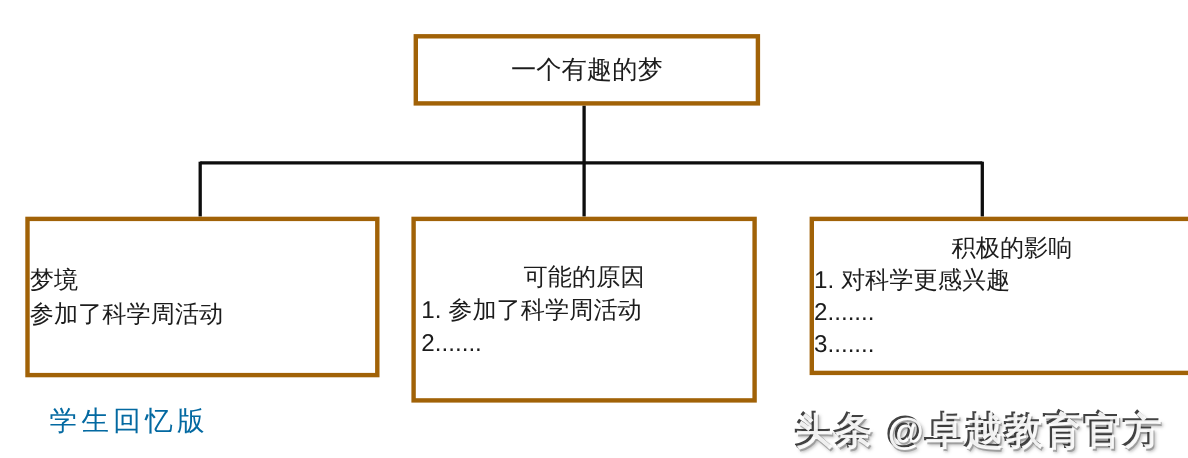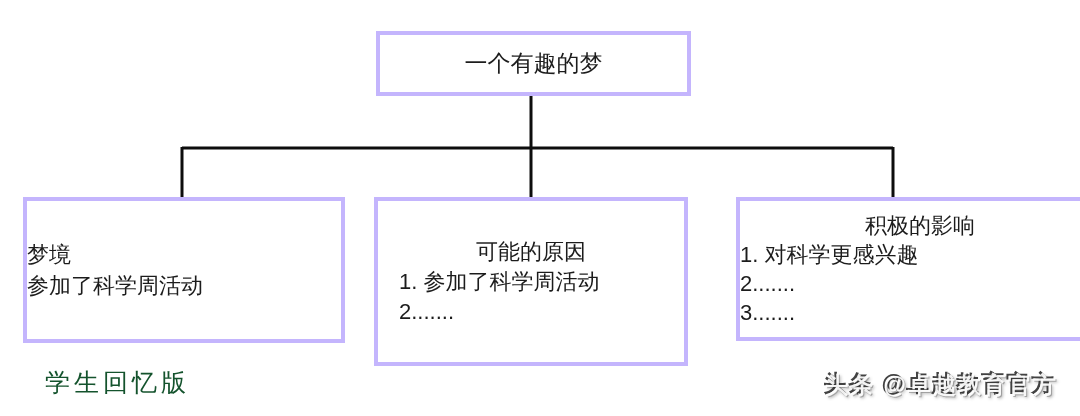--- a/index.html
+++ b/index.html
@@ -13,21 +13,21 @@
     color: #1c1c1c;
   }
   .connectors {
     position: absolute;
     left: 0; top: 0;
     width: 1080px; height: 416px;
   }
   .node {
     position: absolute;
     box-sizing: border-box;
-    border: 4px solid #c4b5fd;
+    border: 4px solid #a16207;
     background: #ffffff;
     display: flex;
     flex-direction: column;
     justify-content: center;
   }
   .node-root {
     left: 376px; top: 31px; width: 315px; height: 65px;
     align-items: center;
     font-size: 23px;
   }
@@ -42,33 +42,33 @@
     left: 374px; top: 197px; width: 314px; height: 169px;
     font-size: 22px;
     line-height: 30px;
   }
   .node-effect {
     left: 736px; top: 197px; width: 368px; height: 144px;
     font-size: 22px;
     line-height: 29px;
   }
   .node-title { text-align: center; }
-  .node-reason .items { padding-left: 21px; }
+  .node-reason .items { padding-left: 5px; }
   .node-effect .items { }
   .caption-left {
     position: absolute;
     left: 45px; top: 366px;
     font-size: 25px;
     letter-spacing: 4px;
-    color: #14532d;
+    color: #0369a1;
   }
   .watermark {
     position: absolute;
     right: 22px; top: 370px;
-    font-size: 23px;
+    font-size: 34px;
     font-weight: bold;
     letter-spacing: 2px;
     color: rgba(255,255,255,0.92);
     text-shadow:
       -2px -2px 0 rgba(45,45,45,0.9),
       1px 1px 0 rgba(120,120,120,0.55),
       2px 2px 3px rgba(60,60,60,0.35);
     white-space: nowrap;
   }
 </style>

